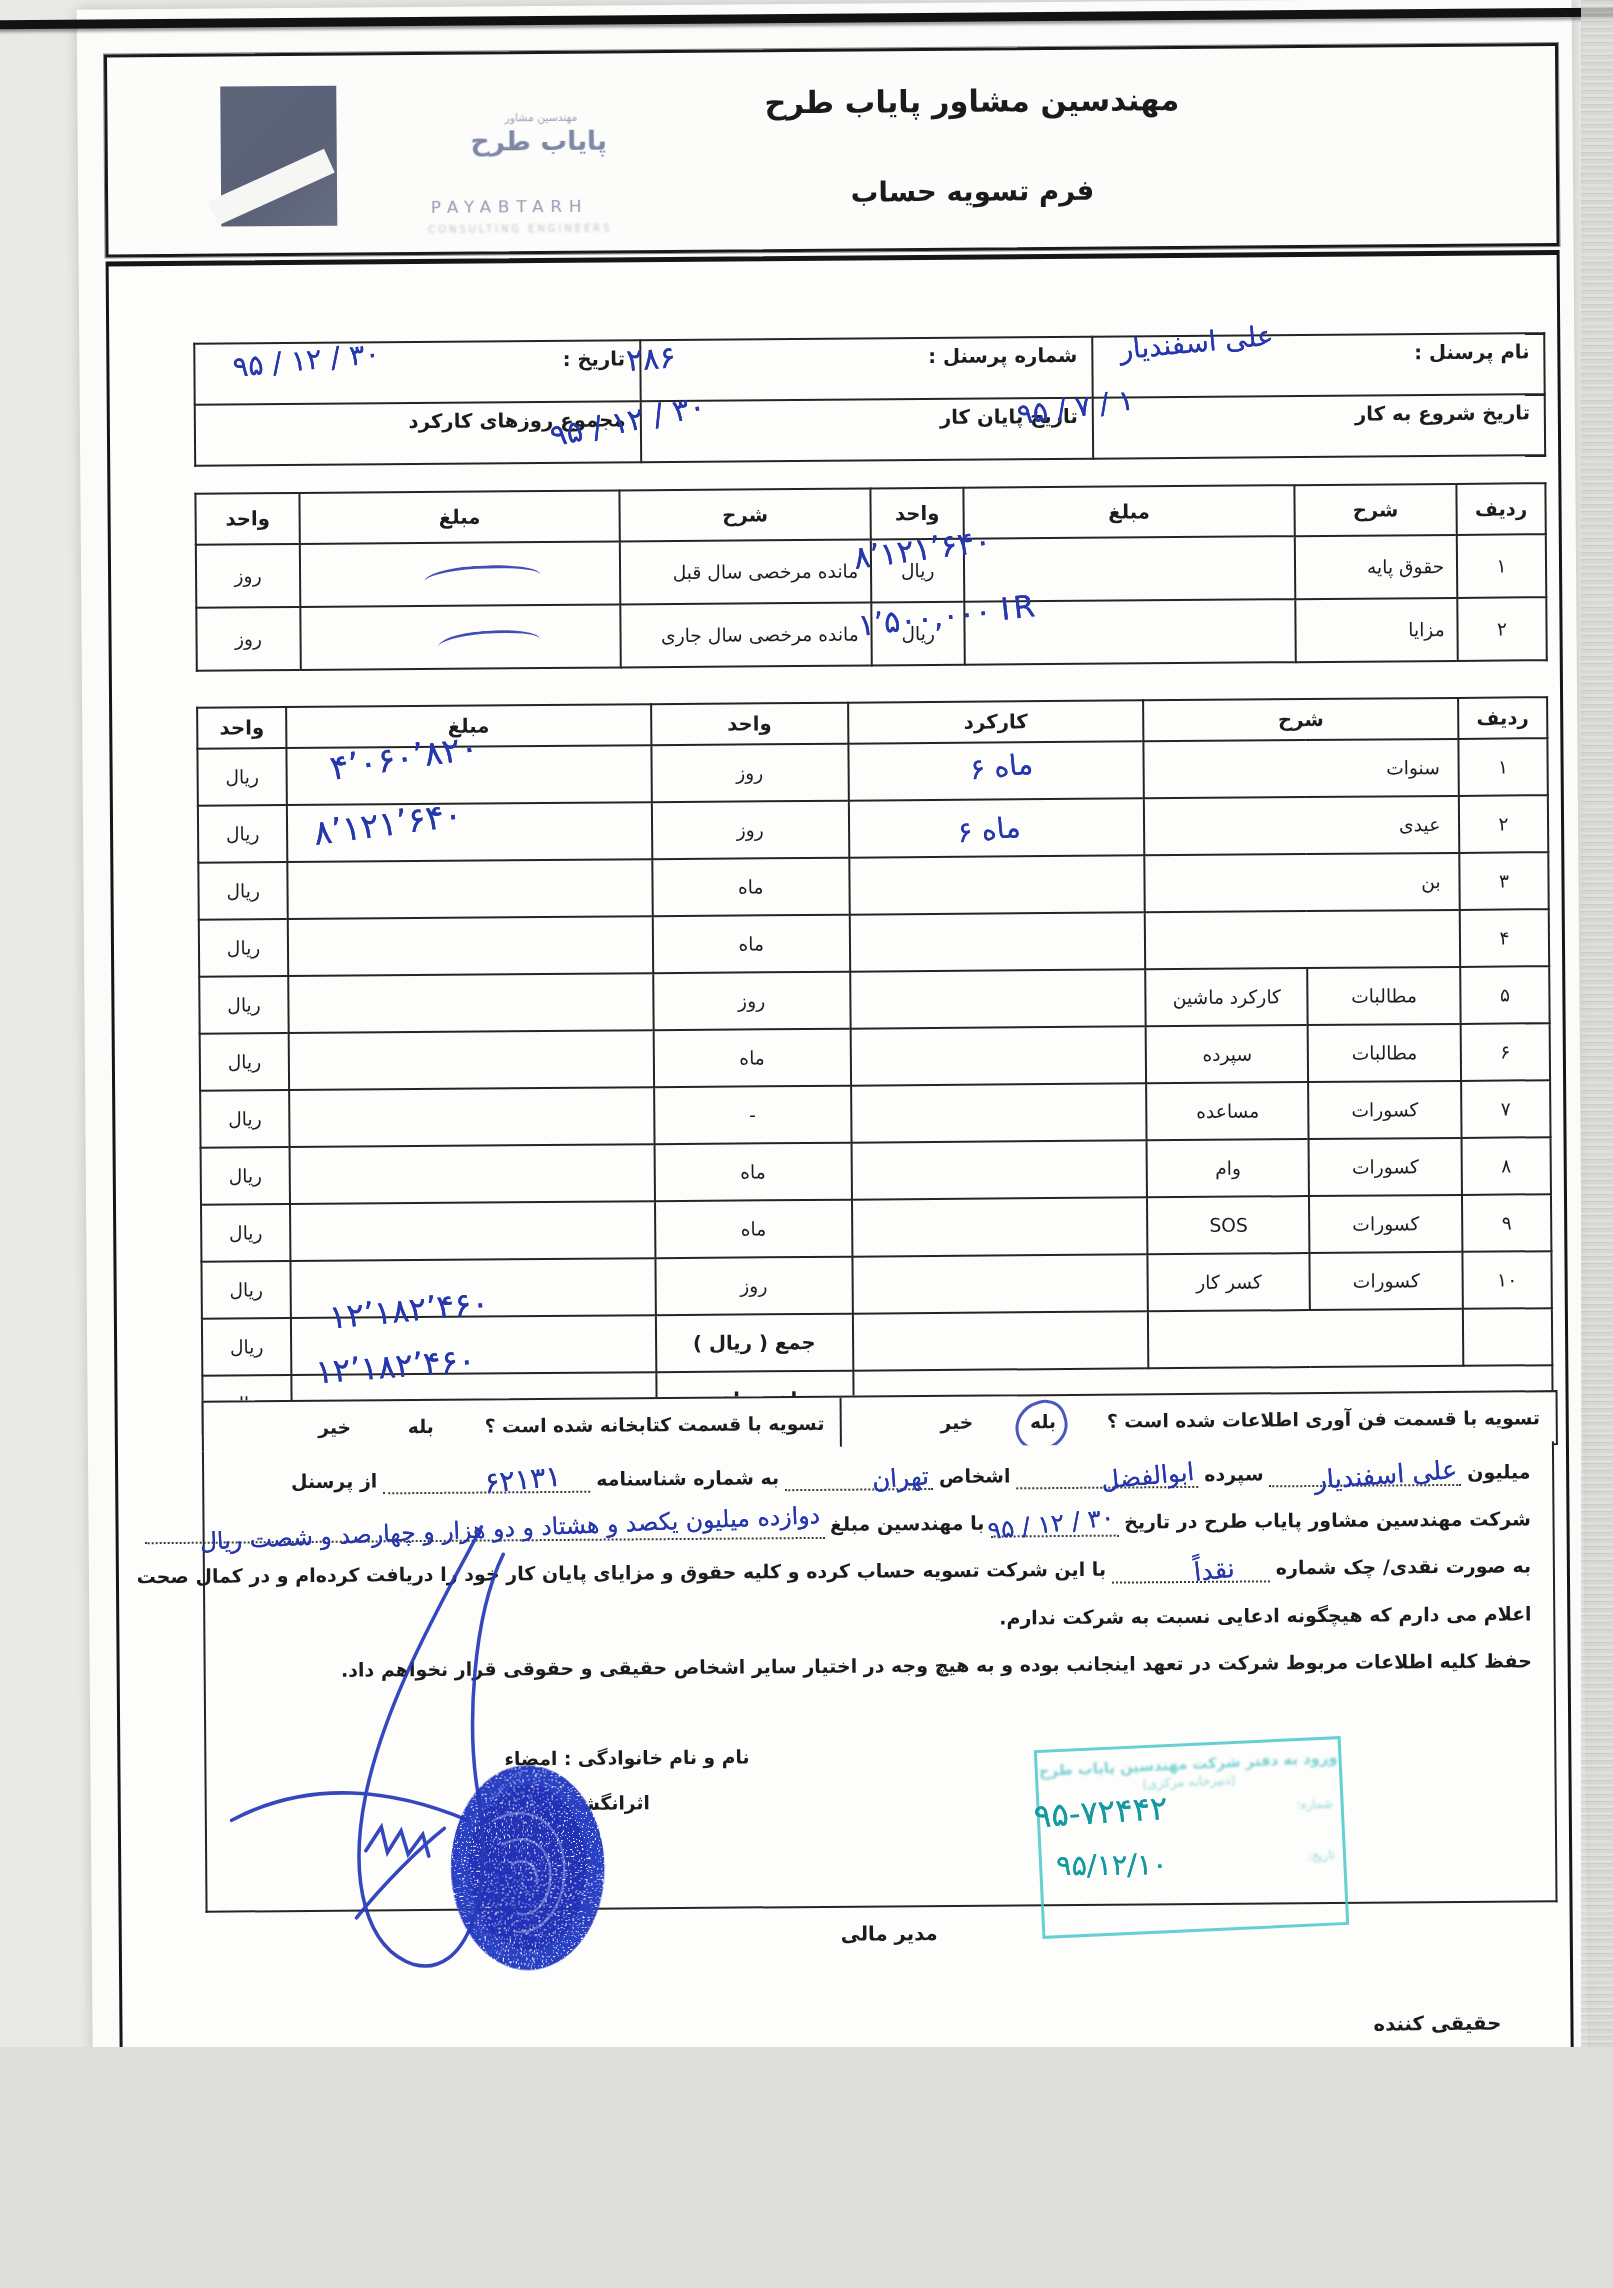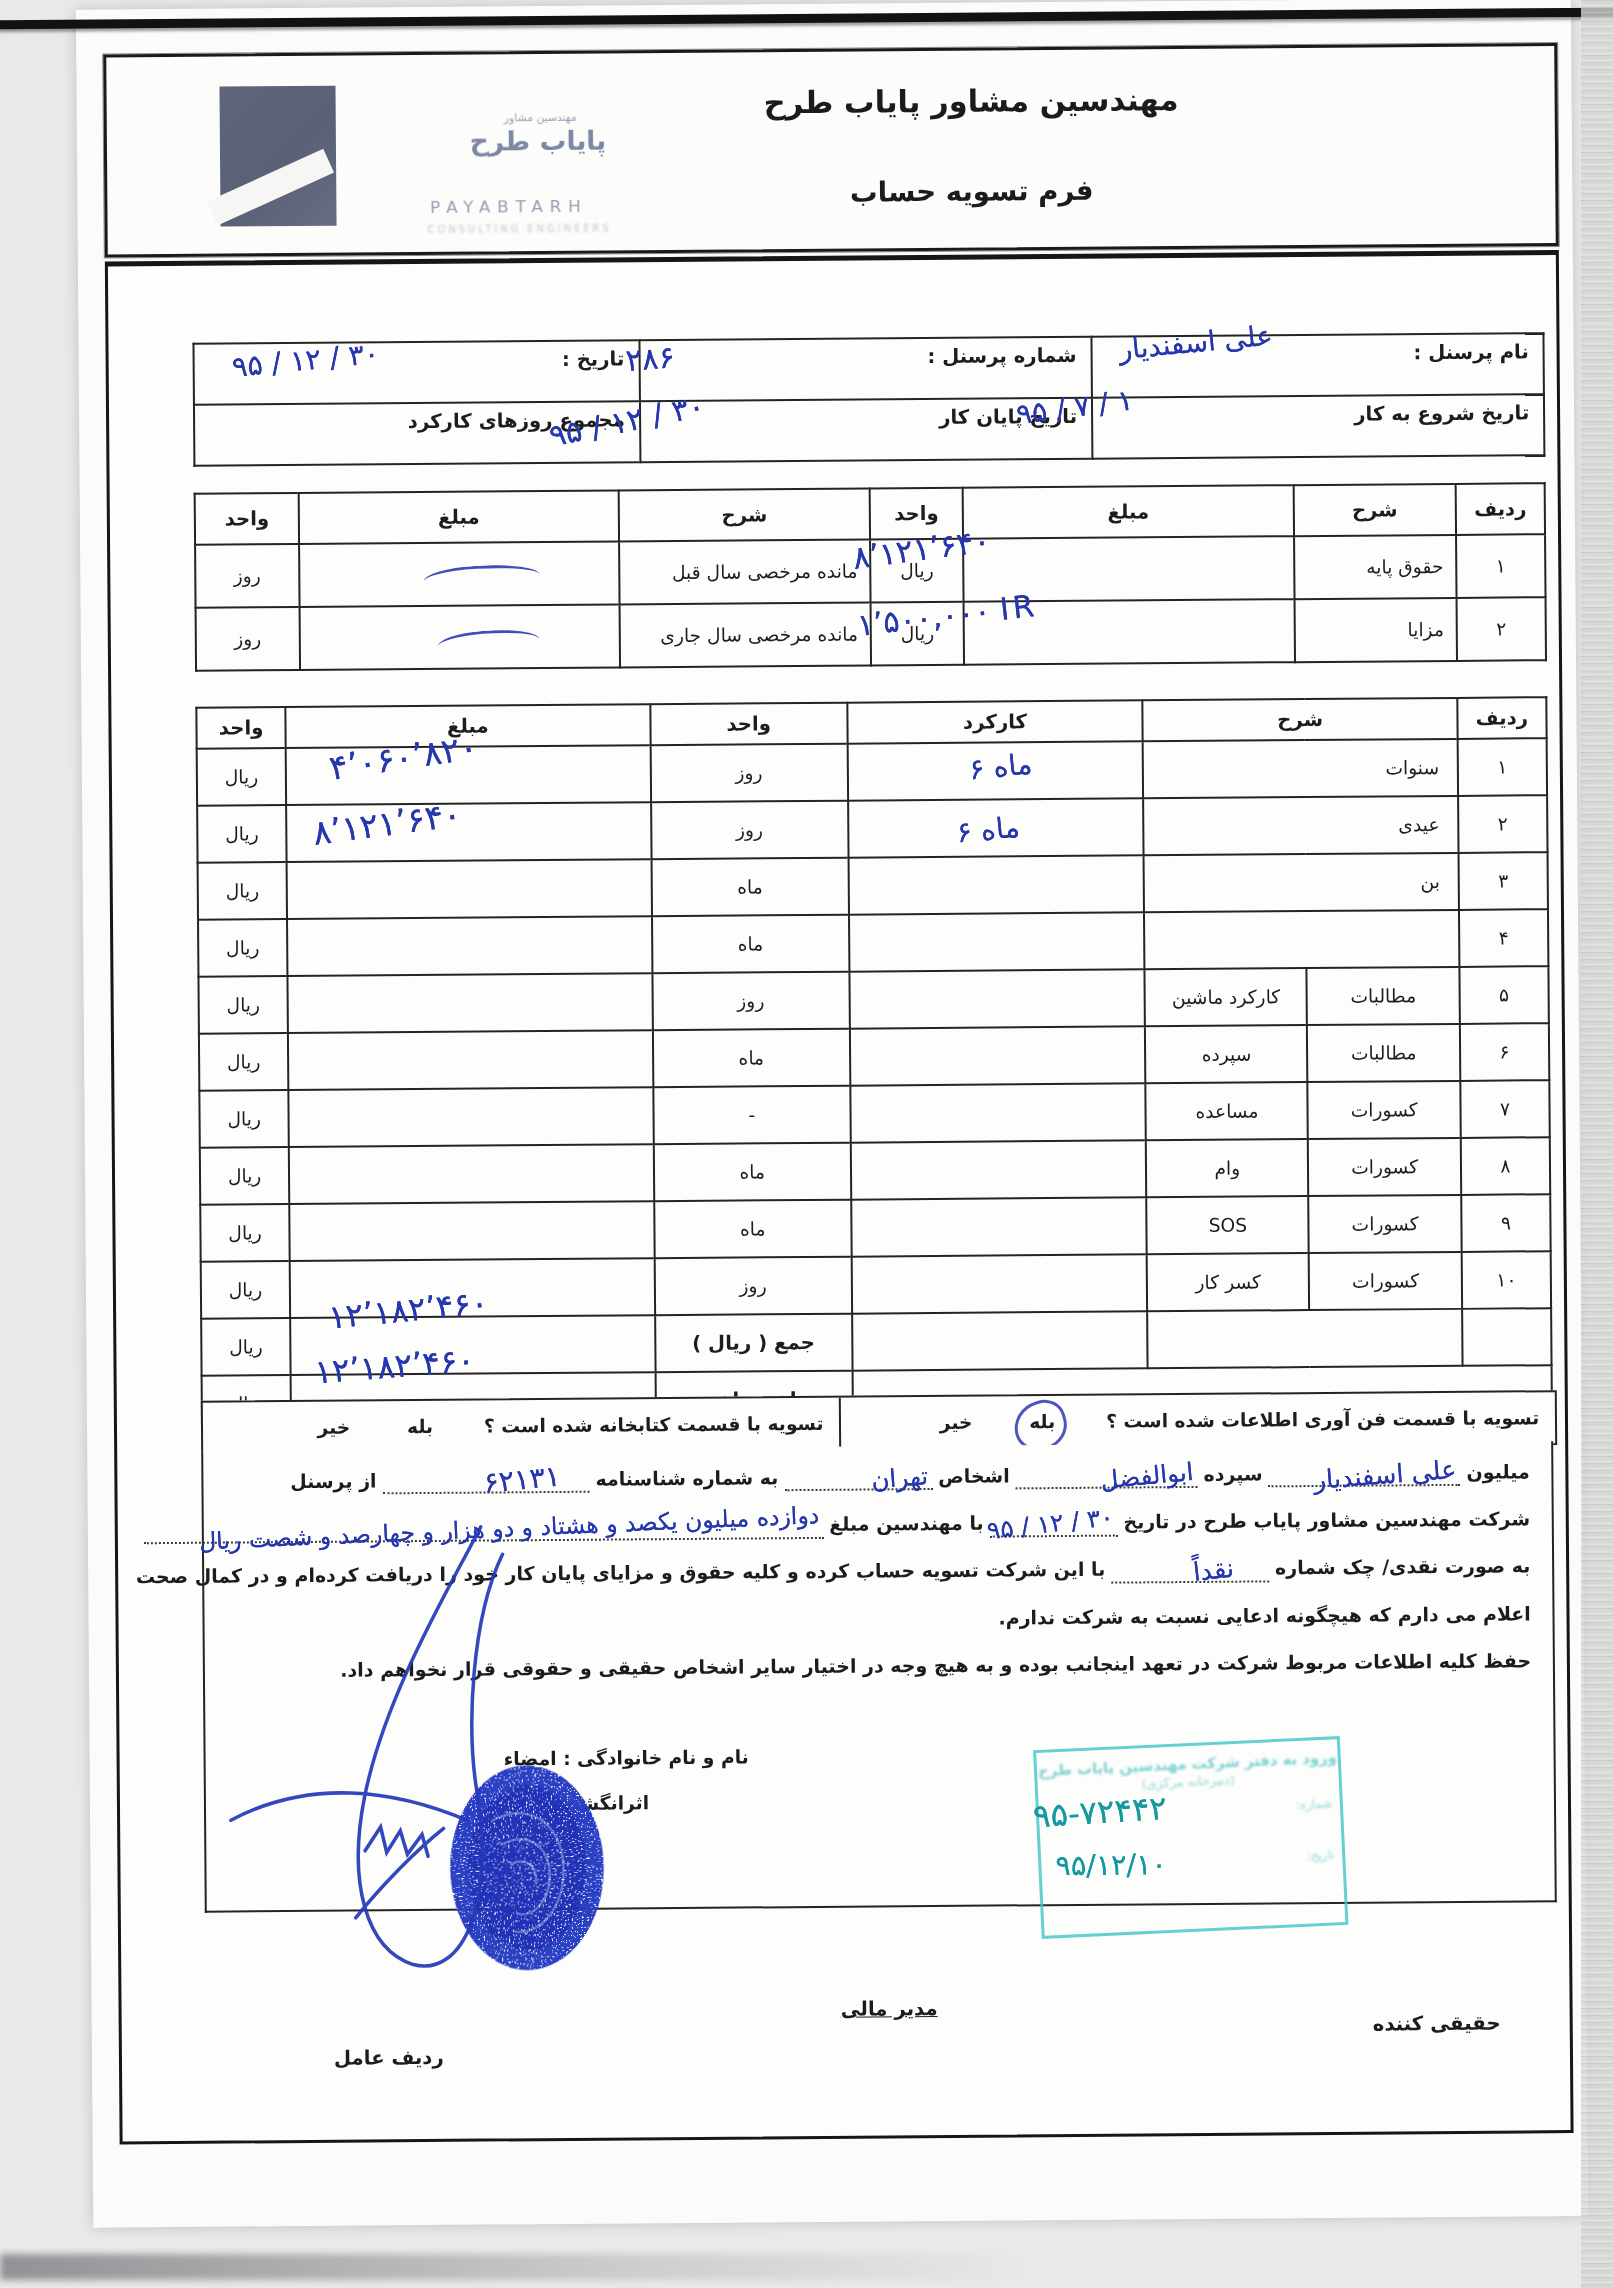--- a/index.html
+++ b/index.html
@@ -2,21 +2,21 @@
 <html lang="fa"><head>
 <meta charset="utf-8">
 <style>
   html,body{margin:0;padding:0;}
   body{
     width:1614px;height:2288px;
     background:#dededd;
     font-family:"DejaVu Sans",sans-serif;
     overflow:hidden;
   }
-  #canvas{position:relative;width:1614px;height:2288px;background:#e9e9e7;overflow:hidden;}
+  #canvas{position:relative;width:1614px;height:2047px;background:#e9e9e7;overflow:hidden;}
   .abs{position:absolute;}
   
   #content{position:absolute;inset:0;transform:rotate(-0.45deg);transform-origin:50% 40%;}
   #sheet{left:83px;top:3.9px;width:1495px;height:2218px;background:#fbfbf9;box-shadow:0 0 13.8px rgba(0,0,0,.18);}
   #top-bar{left:-19.7px;top:13.8px;width:1675px;height:8.9px;background:#121212;box-shadow:0 3px 3px rgba(40,40,40,.45);}
   #header-box{left:110px;top:49px;width:1448px;height:197px;border:3px solid #1a1a1a;background:#fcfcfa;box-shadow:0 0 0 1px #8b8b8b;}
   #main-box{left:110px;top:256px;width:1448px;height:1875px;border:3.9px solid #161616;border-top-width:5.9px;background:#fdfdfb;}
   
   #logo-mark{left:224px;top:79px;width:116px;height:140px;background:linear-gradient(135deg,#5f6579 0%,#5a6076 55%,#676d82 100%);}
   #logo-mark .stripe{position:absolute;left:-13.8px;bottom:25.6px;width:128px;height:25.6px;background:#f6f6f4;transform:rotate(-24deg);}
@@ -376,21 +376,21 @@
       <span class="st-sm">شماره:</span>
       <span class="st-num ltr">۹۵-۷۲۴۴۲</span>
     </div>
     <div class="st-row">
       <span class="st-sm">تاریخ:</span>
       <span class="st-date ltr">۹۵/۱۲/۱۰</span>
     </div>
   </div>
 
   <div class="footer-lbl" style="left:1364px;top:2017px;">حقیقی کننده</div>
-  <div class="footer-lbl" style="left:832px;top:1998px;text-decoration:underline;">مدیر مالی</div>
+  <div class="footer-lbl" style="left:832px;top:1923px;">مدیر مالی</div>
   <div class="footer-lbl" style="left:325px;top:2043px;">ردیف عامل</div>
 
   <div class="hw-item hw" style="left:1123px;top:329px;font-size:27.6px;transform:rotate(-5deg);">علی اسفندیار</div>
   <div class="hw-item hw ltr" style="left:630px;top:340px;font-size:30.5px;transform:rotate(-4deg);letter-spacing:7.9px;">۲۸۶</div>
   <div class="hw-item hw ltr" style="left:236px;top:339px;font-size:28.6px;transform:rotate(-5deg);">۹۵ / ۱۲ / ۳۰</div>
   <div class="hw-item hw ltr" style="left:1020px;top:392px;font-size:28.6px;transform:rotate(-7deg);">۹۵ / ۷ / ۱</div>
   <div class="hw-item hw ltr" style="left:552px;top:402px;font-size:30.5px;transform:rotate(-11deg);">۹۵ / ۱۲ / ۳۰</div>
 
   <div class="hw-item hw ltr" style="left:855px;top:532px;font-size:31.5px;transform:rotate(-7deg);letter-spacing:4.9px;">۸’۱۲۱’۶۴۰</div>
   <div class="hw-item hw ltr" style="left:859px;top:599px;font-size:30.5px;transform:rotate(-6deg);letter-spacing:3.9px;">۱’۵۰۰,۰۰۰ IR</div>

